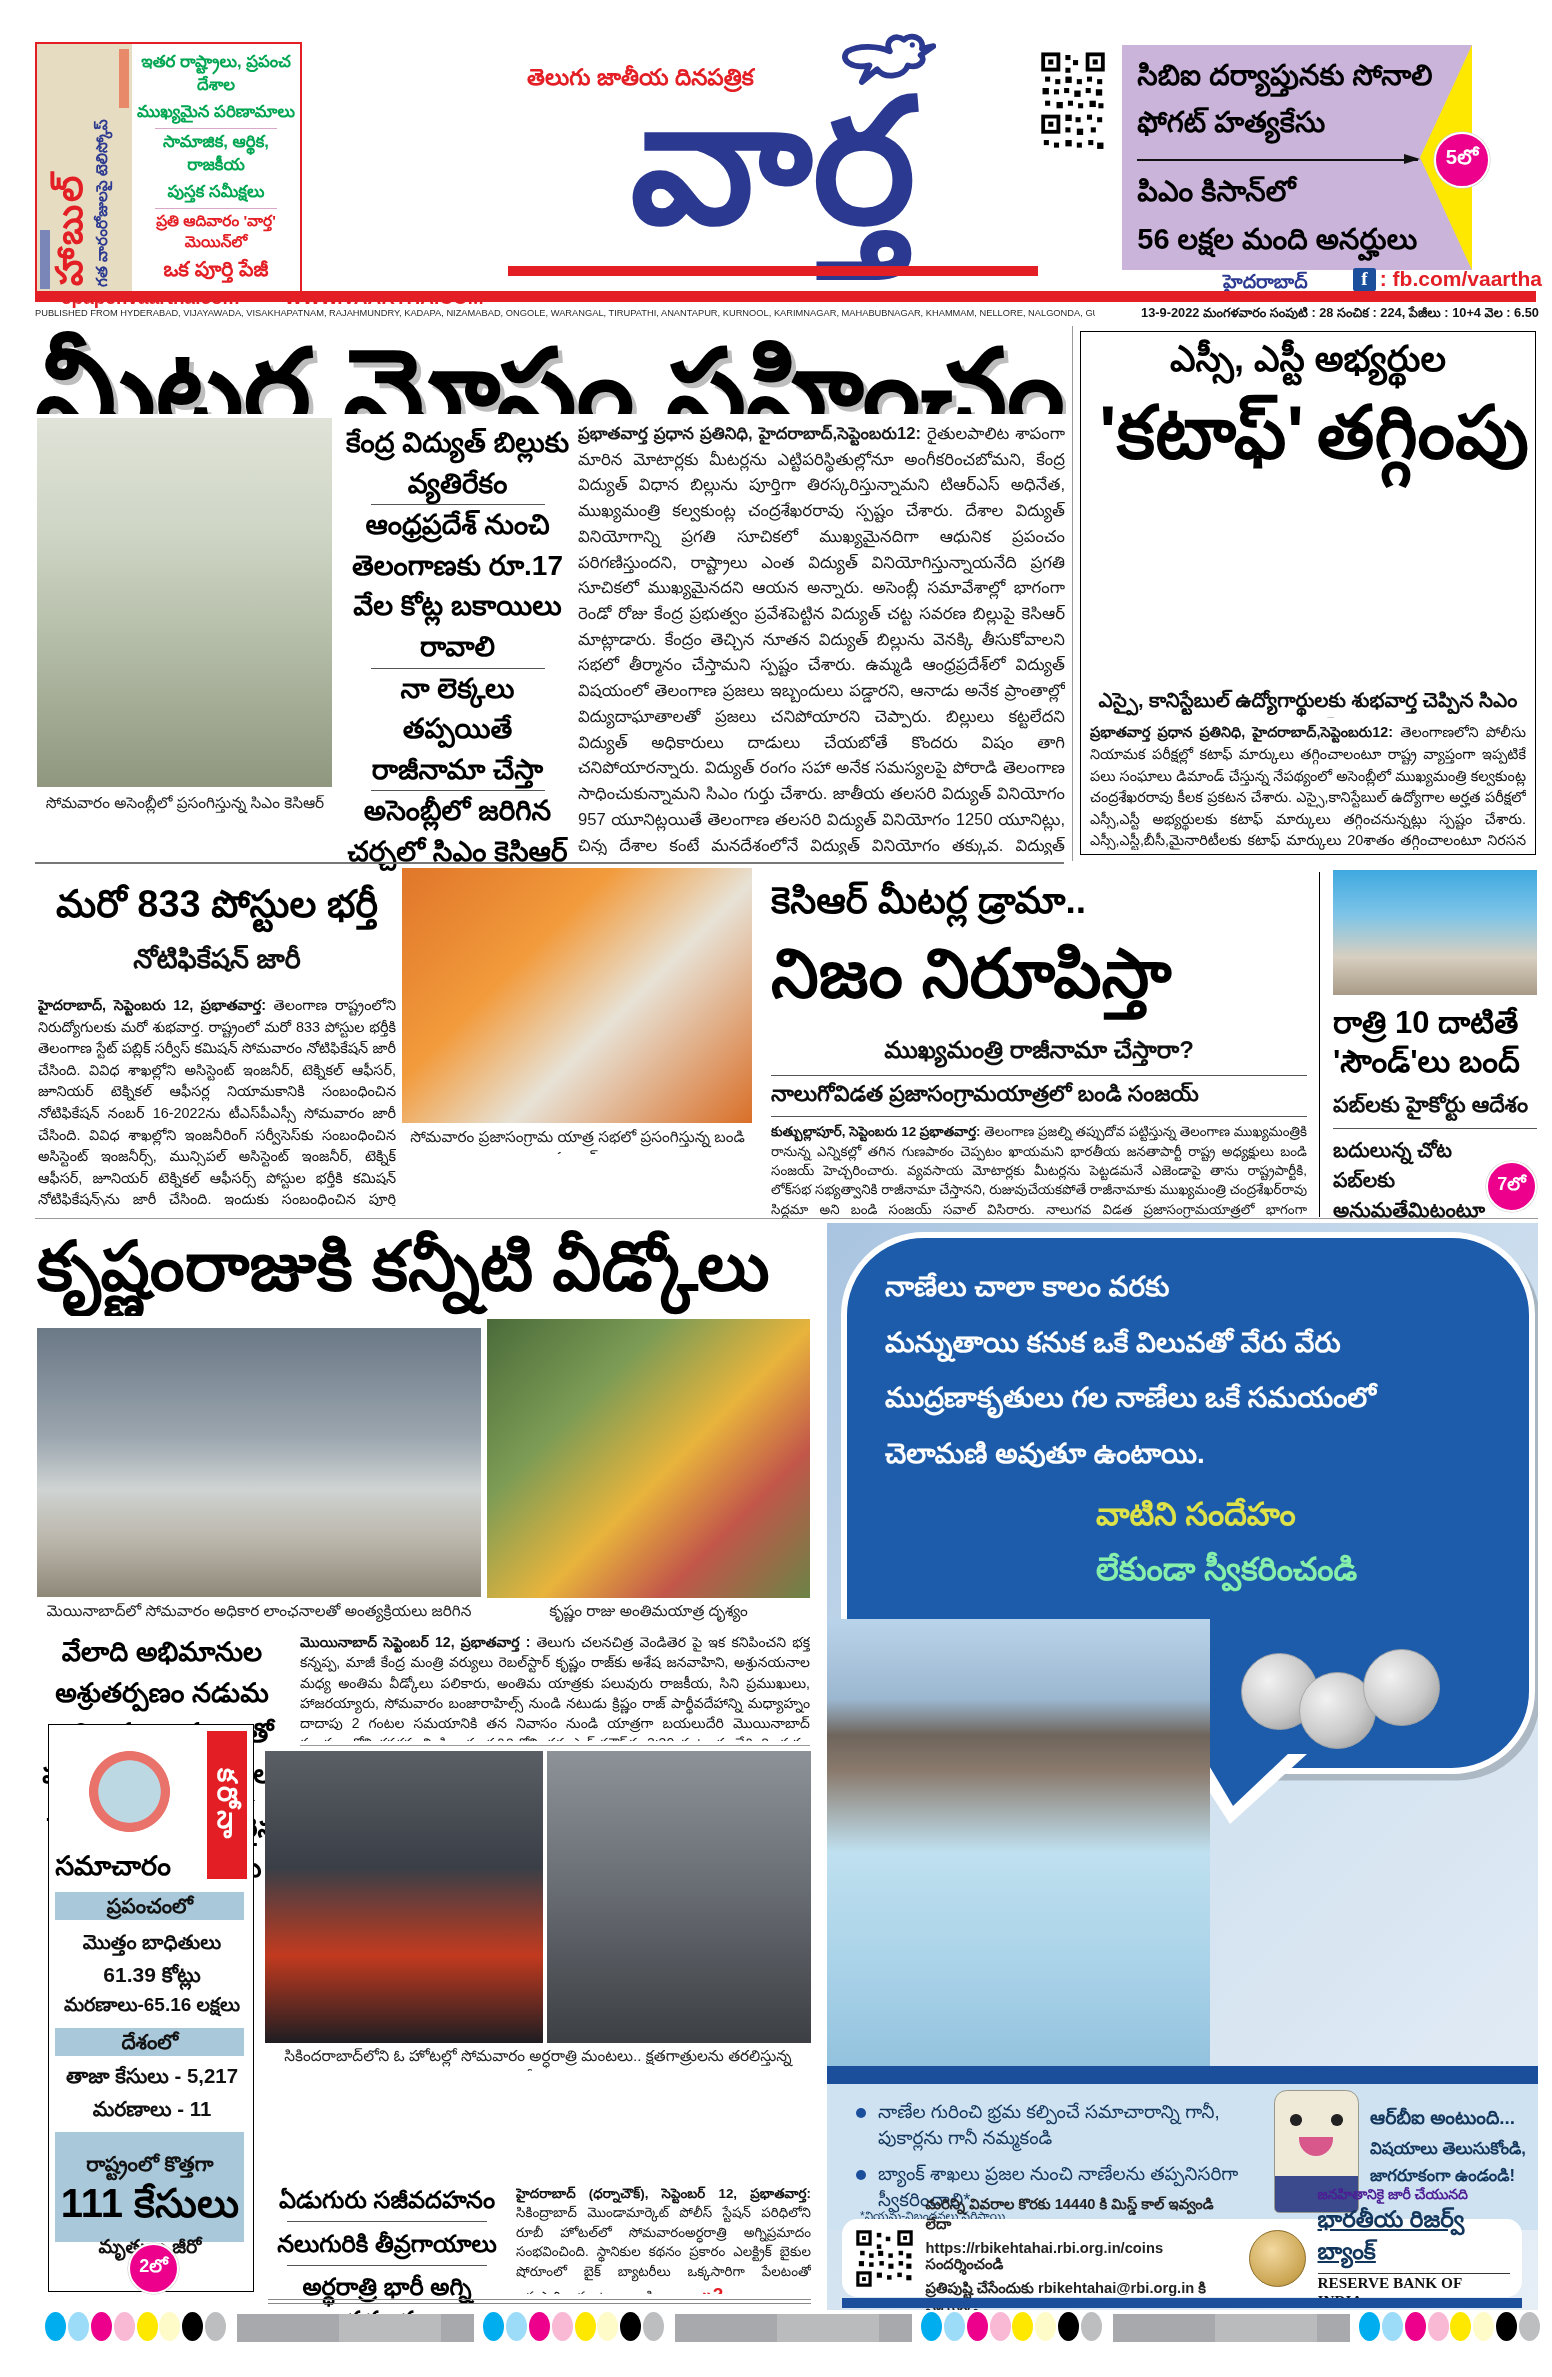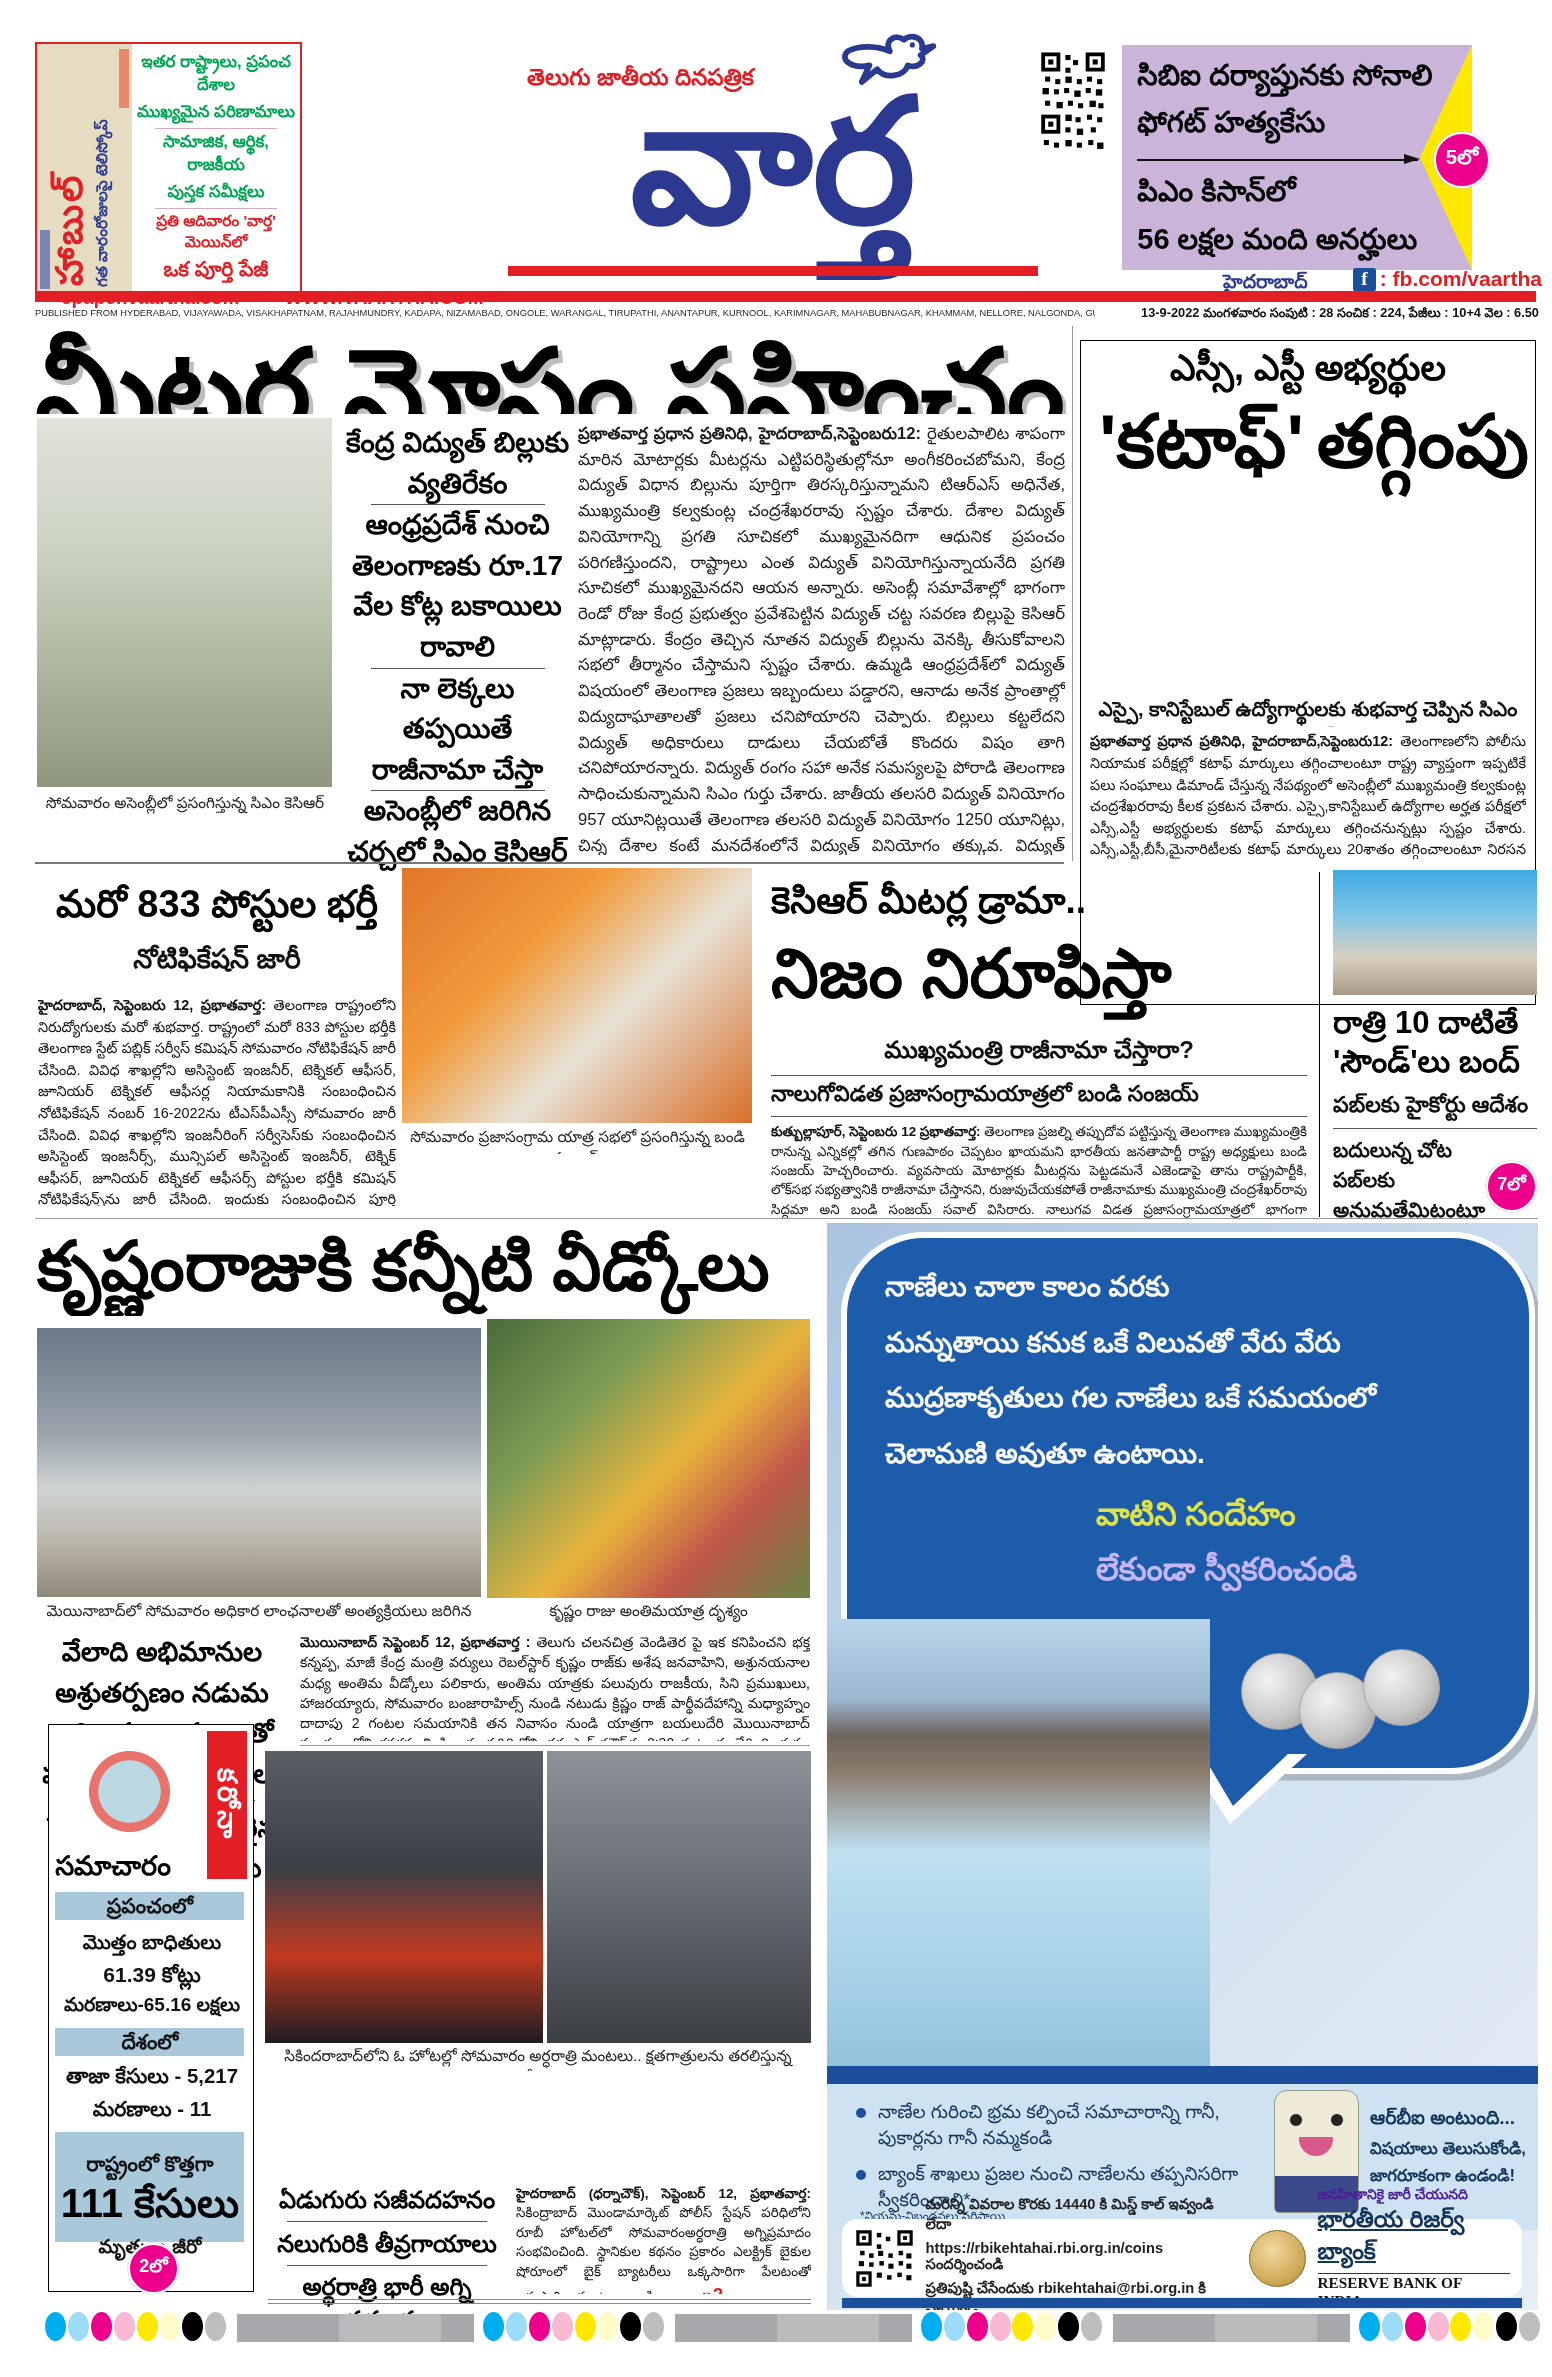--- a/index.html
+++ b/index.html
@@ -173,21 +173,21 @@
   </div>
 
   <div class="abs bodytxt jst hide-ovf" style="left:578px;top:421px;width:487px;height:434px;font-size:16.6px;">
     <span class="lead-in">ప్రభాతవార్త ప్రధాన ప్రతినిధి, హైదరాబాద్,సెప్టెంబరు12:</span><span> రైతులపాలిట శాపంగా మారిన మోటార్లకు మీటర్లను ఎట్టిపరిస్థితుల్లోనూ అంగీకరించబోమని, కేంద్ర విద్యుత్ విధాన బిల్లును పూర్తిగా తిరస్కరిస్తున్నామని టిఆర్ఎస్ అధినేత, ముఖ్యమంత్రి కల్వకుంట్ల చంద్రశేఖరరావు స్పష్టం చేశారు. దేశాల విద్యుత్ వినియోగాన్ని ప్రగతి సూచికలో ముఖ్యమైనదిగా ఆధునిక ప్రపంచం పరిగణిస్తుందని, రాష్ట్రాలు ఎంత విద్యుత్ వినియోగిస్తున్నాయనేది ప్రగతి సూచికలో ముఖ్యమైనదని ఆయన అన్నారు. అసెంబ్లీ సమావేశాల్లో భాగంగా రెండో రోజు కేంద్ర ప్రభుత్వం ప్రవేశపెట్టిన విద్యుత్ చట్ట సవరణ బిల్లుపై కెసిఆర్ మాట్లాడారు. కేంద్రం తెచ్చిన నూతన విద్యుత్ బిల్లును వెనక్కి తీసుకోవాలని సభలో తీర్మానం చేస్తామని స్పష్టం చేశారు. ఉమ్మడి ఆంధ్రప్రదేశ్‌లో విద్యుత్ విషయంలో తెలంగాణ ప్రజలు ఇబ్బందులు పడ్డారని, ఆనాడు అనేక ప్రాంతాల్లో విద్యుదాఘాతాలతో ప్రజలు చనిపోయారని చెప్పారు. బిల్లులు కట్టలేదని విద్యుత్ అధికారులు దాడులు చేయబోతే కొందరు విషం తాగి చనిపోయారన్నారు. విద్యుత్ రంగం సహా అనేక సమస్యలపై పోరాడి తెలంగాణ సాధించుకున్నామని సిఎం గుర్తు చేశారు. జాతీయ తలసరి విద్యుత్ వినియోగం 957 యూనిట్లయితే తెలంగాణ తలసరి విద్యుత్ వినియోగం 1250 యూనిట్లు, చిన్న దేశాల కంటే మనదేశంలోనే విద్యుత్ వినియోగం తక్కువ. విద్యుత్ ఉత్పత్తిలో బిజెపి ప్రభుత్వం చెప్పేవన్నీ గోల్‌మాల్ గోవిందం మాటలే. సౌరశక్తి పేరుతో విద్యుత్ వ్యవస్థను బడాబాబులకు అప్పగించేందుకు చర్యలు చేపడుతున్నారు. నేను చెప్పిన విద్యుత్ లెక్కలు అబద్ధమని తేలితే క్షణంలో రాజీనామా చేస్తా, చెత్తను</span>
     
   </div>
 
   <div class="abs" style="left:35px;top:862px;width:1029px;height:1.9px;background:#777;"></div>
   <div class="abs vline" style="left:1072px;top:326px;width:1.3px;height:535px;background:#999;"></div>
 
-  <div class="abs" style="left:1080px;top:340px;width:456px;height:665px;border:1.9px solid #000;padding:6.4px 9px;box-sizing:border-box;">
+  <div class="abs" style="left:1080px;top:331px;width:456px;height:524px;border:1.9px solid #000;padding:6.4px 9px;box-sizing:border-box;">
     <div class="ctr blk hide-ovf" style="font-size:36px;height:52px;">ఎస్సీ, ఎస్టీ అభ్యర్థుల</div>
     <div style="display:flex;gap:9px;height:294px;">
       <div class="ph ph-parade" style="width:147px;height:289px;"></div>
       <div style="flex:1;text-align:center;display:flex;flex-direction:row;justify-content:center;gap:12.8px;">
         <div class="blk hide-ovf" style="font-size:74px;">'కటాఫ్'</div>
         <div class="blk hide-ovf" style="font-size:74px;">తగ్గింపు</div>
       </div>
     </div>
     <div class="ctr b hide-ovf" style="font-size:20px;height:29px;margin-top:5.1px;">ఎస్పై, కానిస్టేబుల్ ఉద్యోగార్థులకు శుభవార్త చెప్పిన సిఎం కెసిఆర్</div>
     <div class="jst hide-ovf" style="font-size:14.4px;line-height:1.5;height:128px;margin-top:3.8px;">
@@ -291,21 +291,21 @@
 
   <div class="abs" style="left:827px;top:1223px;width:711px;height:1087px;background:linear-gradient(135deg,#a9c4e0 0%,#cfe0ef 45%,#e6eef6 100%);overflow:hidden;">
 
     <div class="abs" style="left:14px;top:9px;width:682px;height:530px;background:#1d5caa;border:6.4px solid #fff;border-radius:83px;box-shadow:5.1px 6.4px 0 rgba(120,130,140,0.45);">
       <div style="padding:33px 38px 0 38px;color:#fff;font-weight:bold;">
         <div style="font-size:28px;margin-bottom:16.6px;">నాణేలు చాలా కాలం వరకు</div>
         <div style="font-size:28px;margin-bottom:16.6px;">మన్నుతాయి కనుక ఒకే విలువతో వేరు వేరు</div>
         <div style="font-size:28px;margin-bottom:16.6px;">ముద్రణాకృతులు గల నాణేలు ఒకే సమయంలో</div>
         <div style="font-size:28px;margin-bottom:19px;">చెలామణి అవుతూ ఉంటాయి.</div>
         <div style="font-size:32px;color:#dde24a;margin-left:211px;">వాటిని సందేహం</div>
-        <div style="font-size:32px;color:#c4b5fd;margin-left:211px;margin-top:11.5px;">లేకుండా స్వీకరించండి</div>
+        <div style="font-size:32px;color:#86efac;margin-left:211px;margin-top:11.5px;">లేకుండా స్వీకరించండి</div>
       </div>
       <div class="abs ph-coin" style="right:211px;bottom:38px;width:75px;height:75px;"></div>
       <div class="abs ph-coin" style="right:153px;bottom:19px;width:75px;height:75px;"></div>
       <div class="abs ph-coin" style="right:89px;bottom:42px;width:75px;height:75px;"></div>
     </div>
 
     <div class="abs" style="left:358px;top:531px;width:0;height:0;border-left:45px solid transparent;border-right:77px solid transparent;border-top:70px solid #fff;"></div>
     <div class="abs" style="left:374px;top:529px;width:0;height:0;border-left:32px solid transparent;border-right:57px solid transparent;border-top:54px solid #1d5caa;"></div>
 
     <div class="abs ph ph-amitabh" style="left:0;top:396px;width:383px;height:447px;"></div>

